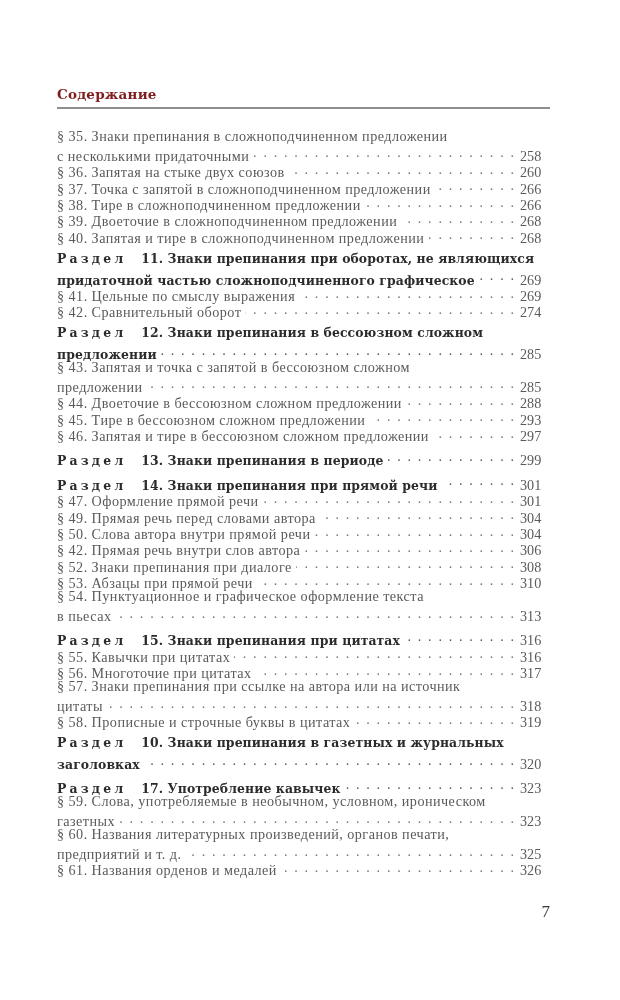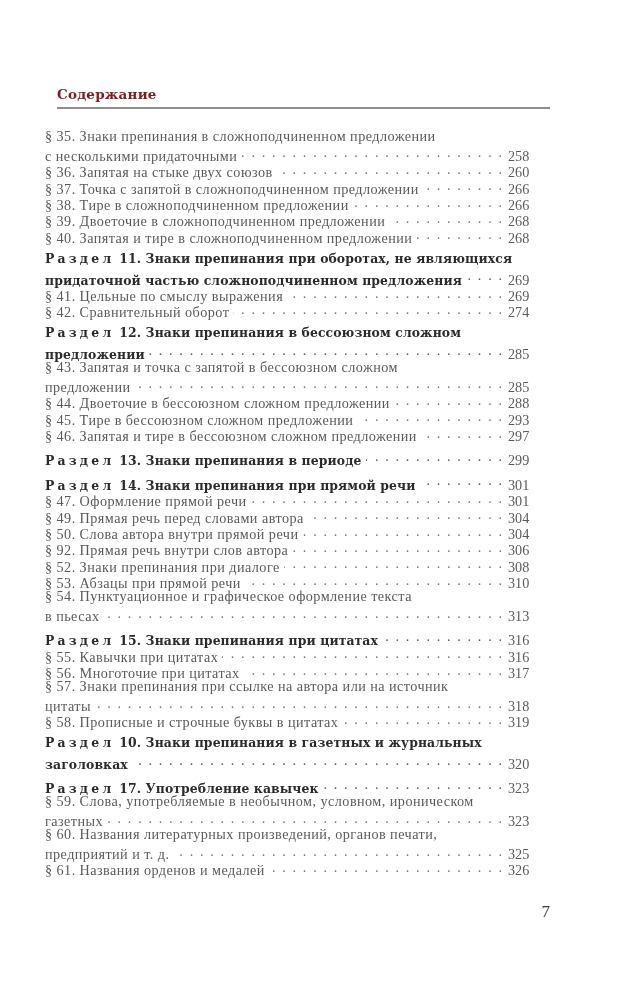--- a/index.html
+++ b/index.html
@@ -11,36 +11,36 @@
   }
   .page-header {
     position: absolute; left: 57px; top: 86px;
     font-family: "DejaVu Serif", serif; font-weight: bold;
     font-size: 13.5px; color: #7f1d1d; letter-spacing: 0.2px;
   }
   .header-rule {
     position: absolute; left: 57px; width: 493px; top: 107px;
     height: 2px; background: #8f8f8f;
   }
-  .toc { position: absolute; left: 45px; top: 128px; width: 493px; }
+  .toc { position: absolute; left: 57px; top: 128px; width: 493px; }
   .entry { margin: 0; }
   .entry.section { margin-top: 7px; }
   .entry.section:first-child { margin-top: 0; }
   .entry.sub + .entry.section { margin-top: 7px; }
   .line {
     display: flex; align-items: baseline;
     font-size: 14.2px; line-height: 16.4px; height: 16.4px;
     white-space: nowrap; letter-spacing: 0.45px;
   }
   .section .line {
     color: #2b2b2b; font-weight: bold;
     font-family: "DejaVu Serif", serif; font-size: 12.4px;
     letter-spacing: 0.1px; line-height: 17.4px; height: 17.4px;
   }
-  .section .prefix { letter-spacing: 3.2px; margin-right: 5px; text-align: center; }
+  .section .prefix { letter-spacing: 3.2px; margin-right: 15px; text-align: center; }
   .section .leader, .section .page { font-weight: normal; font-family: "Liberation Serif", serif; font-size: 14.2px; color: #5a5a5a; }
   .text { flex: 0 0 auto; }
   .leader {
     flex: 1 1 auto; overflow: hidden; margin: 0 6px 0 4px;
     letter-spacing: 0; color: #777;
   }
   .leader::before {
     content: ". . . . . . . . . . . . . . . . . . . . . . . . . . . . . . . . . . . . . . . . . . . . . . . . . . . . . . . . . . . . . . . . . . . . . . . . . . . . . . . . . . . . . . . . . . . . . . . . . . . . . . . . . . . . . . . . . . . . . . . .";
     word-spacing: 3.2px; float: right; white-space: nowrap;
   }
@@ -101,21 +101,21 @@
         <span class="leader"></span>
         <span class="page">268</span>
       </div>
     </div>
     <div class="entry section">
       <div class="line">
         <span class="prefix">Раздел</span>
         <span class="text">11. Знаки препинания при оборотах, не являющихся</span>
       </div>
       <div class="line">
-        <span class="text">придаточной частью сложноподчиненном предложения</span>
+        <span class="text">придаточной частью сложноподчиненного графическое</span>
         <span class="leader"></span>
         <span class="page">269</span>
       </div>
     </div>
     <div class="entry sub">
       <div class="line">
         <span class="text">§ 41. Цельные по смыслу выражения</span>
         <span class="leader"></span>
         <span class="page">269</span>
       </div>
@@ -201,21 +201,21 @@
     </div>
     <div class="entry sub">
       <div class="line">
         <span class="text">§ 50. Слова автора внутри прямой речи</span>
         <span class="leader"></span>
         <span class="page">304</span>
       </div>
     </div>
     <div class="entry sub">
       <div class="line">
-        <span class="text">§ 92. Прямая речь внутри слов автора</span>
+        <span class="text">§ 42. Прямая речь внутри слов автора</span>
         <span class="leader"></span>
         <span class="page">306</span>
       </div>
     </div>
     <div class="entry sub">
       <div class="line">
         <span class="text">§ 52. Знаки препинания при диалоге</span>
         <span class="leader"></span>
         <span class="page">308</span>
       </div>

